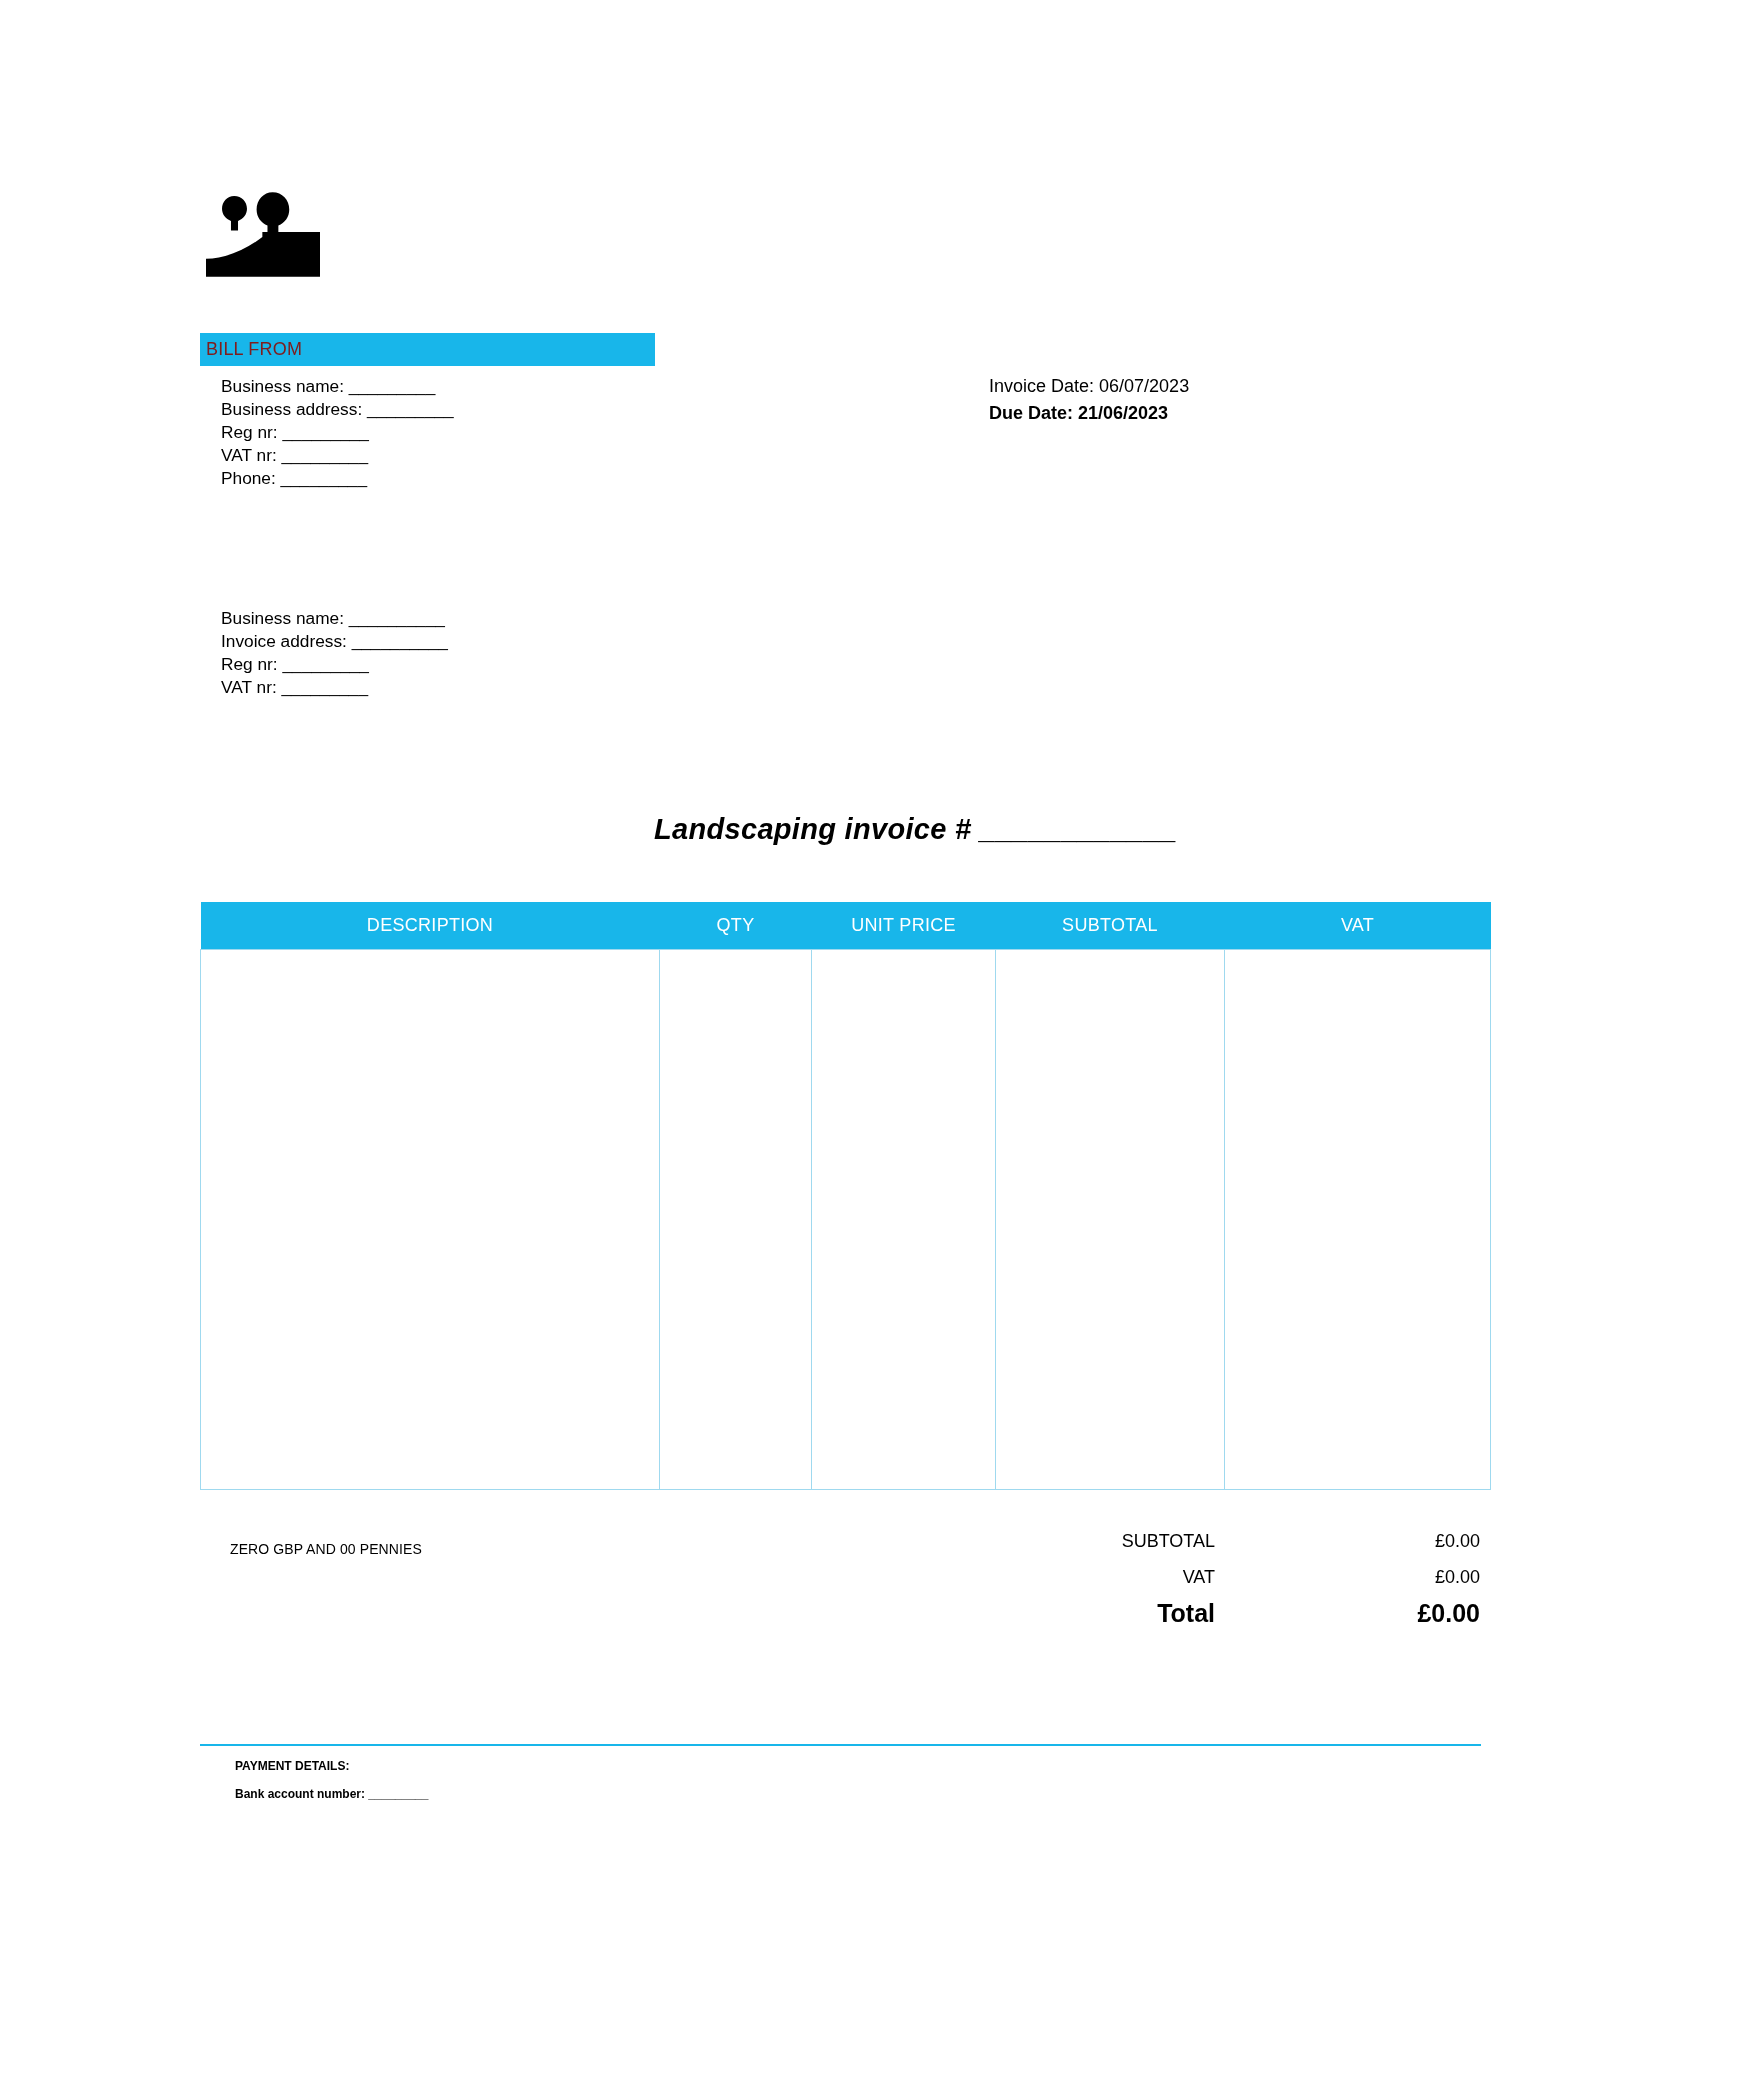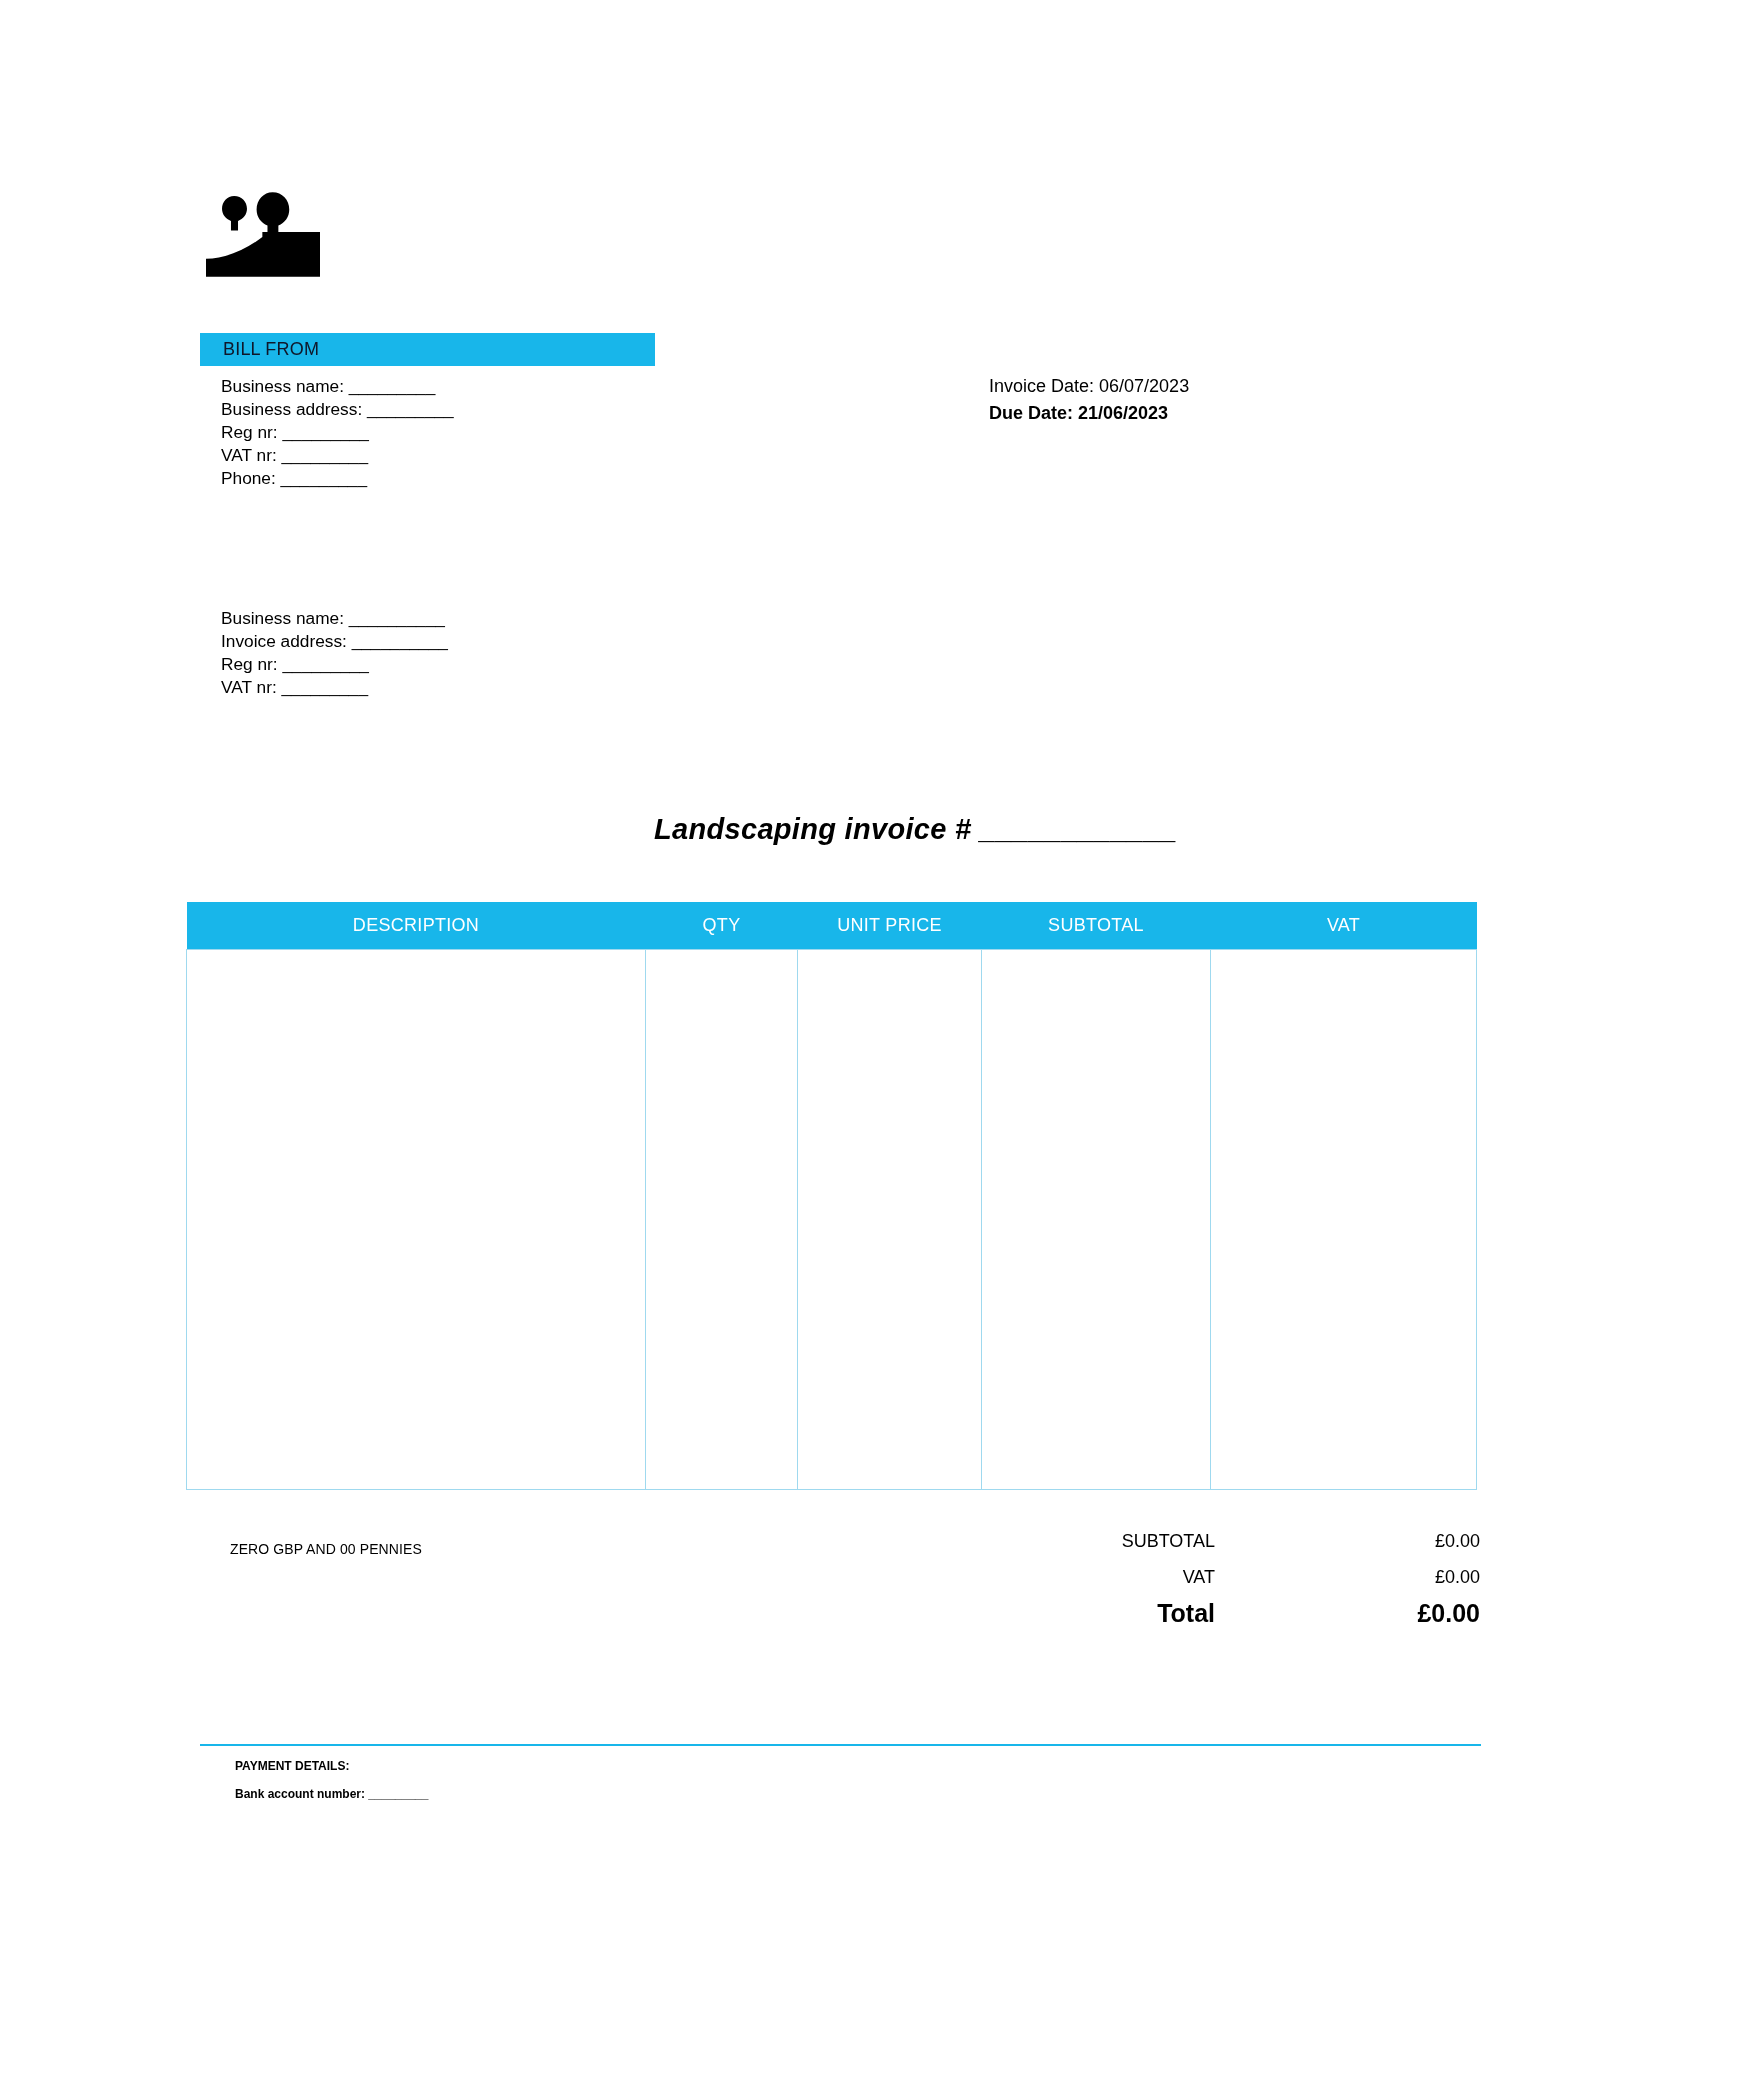--- a/index.html
+++ b/index.html
@@ -25,24 +25,24 @@
     left: 206px;
     top: 192px;
     width: 114px;
     height: 90px;
   }
 
   
   .section-bar {
     position: absolute;
     background: #18b6ea;
-    color: #0f172a;
+    color: #7f1d1d;
     font-size: 18px;
     line-height: 33px;
-    padding-left: 23px;
+    padding-left: 6px;
     box-sizing: border-box;
     letter-spacing: 0.2px;
   }
   #bill-from-bar { left: 200px; top: 333px; width: 455px; height: 33px; }
   #bill-to-bar   { left: 200px; top: 567px; width: 455px; height: 33px; }
 
   .field-list {
     position: absolute;
     font-size: 17.3px;
     line-height: 23px;
@@ -72,21 +72,21 @@
     font-size: 29px;
     font-style: italic;
     font-weight: bold;
     letter-spacing: 0.3px;
     margin-left: 46px;
   }
 
   
   .table {
     position: absolute;
-    left: 186px;
+    left: 200px;
     top: 902px;
     width: 1281px;
     border-collapse: collapse;
     table-layout: fixed;
     padding-left: 32px;
   }
   .table th {
     background: #18b6ea;
     color: #ffffff;
     font-weight: normal;

